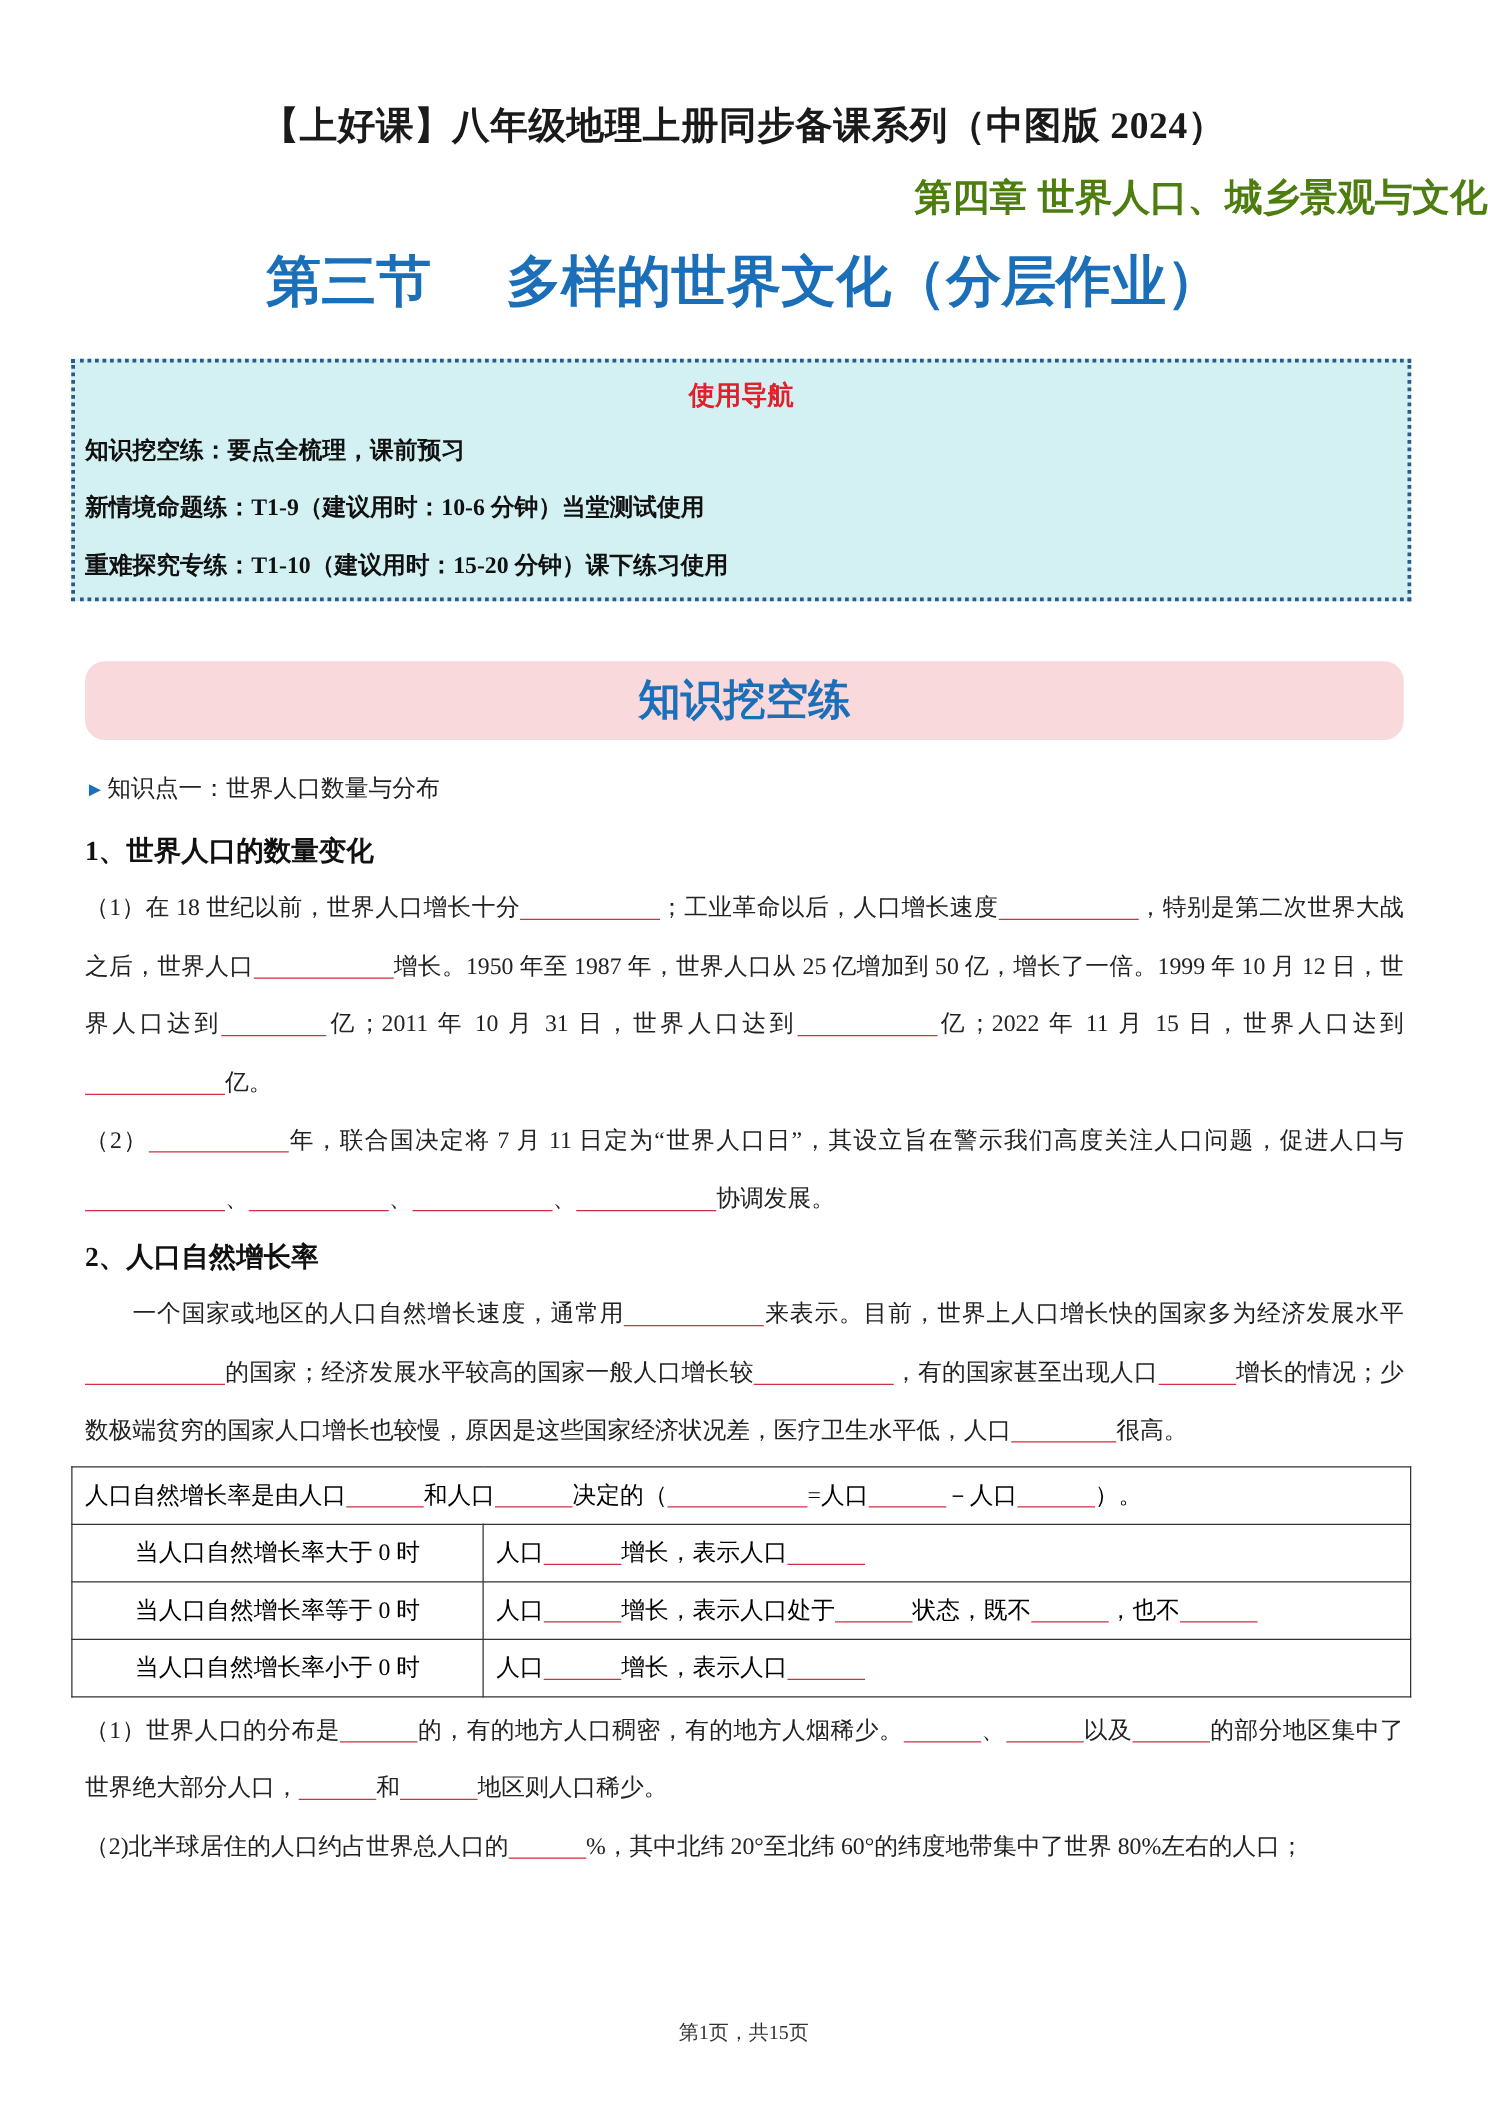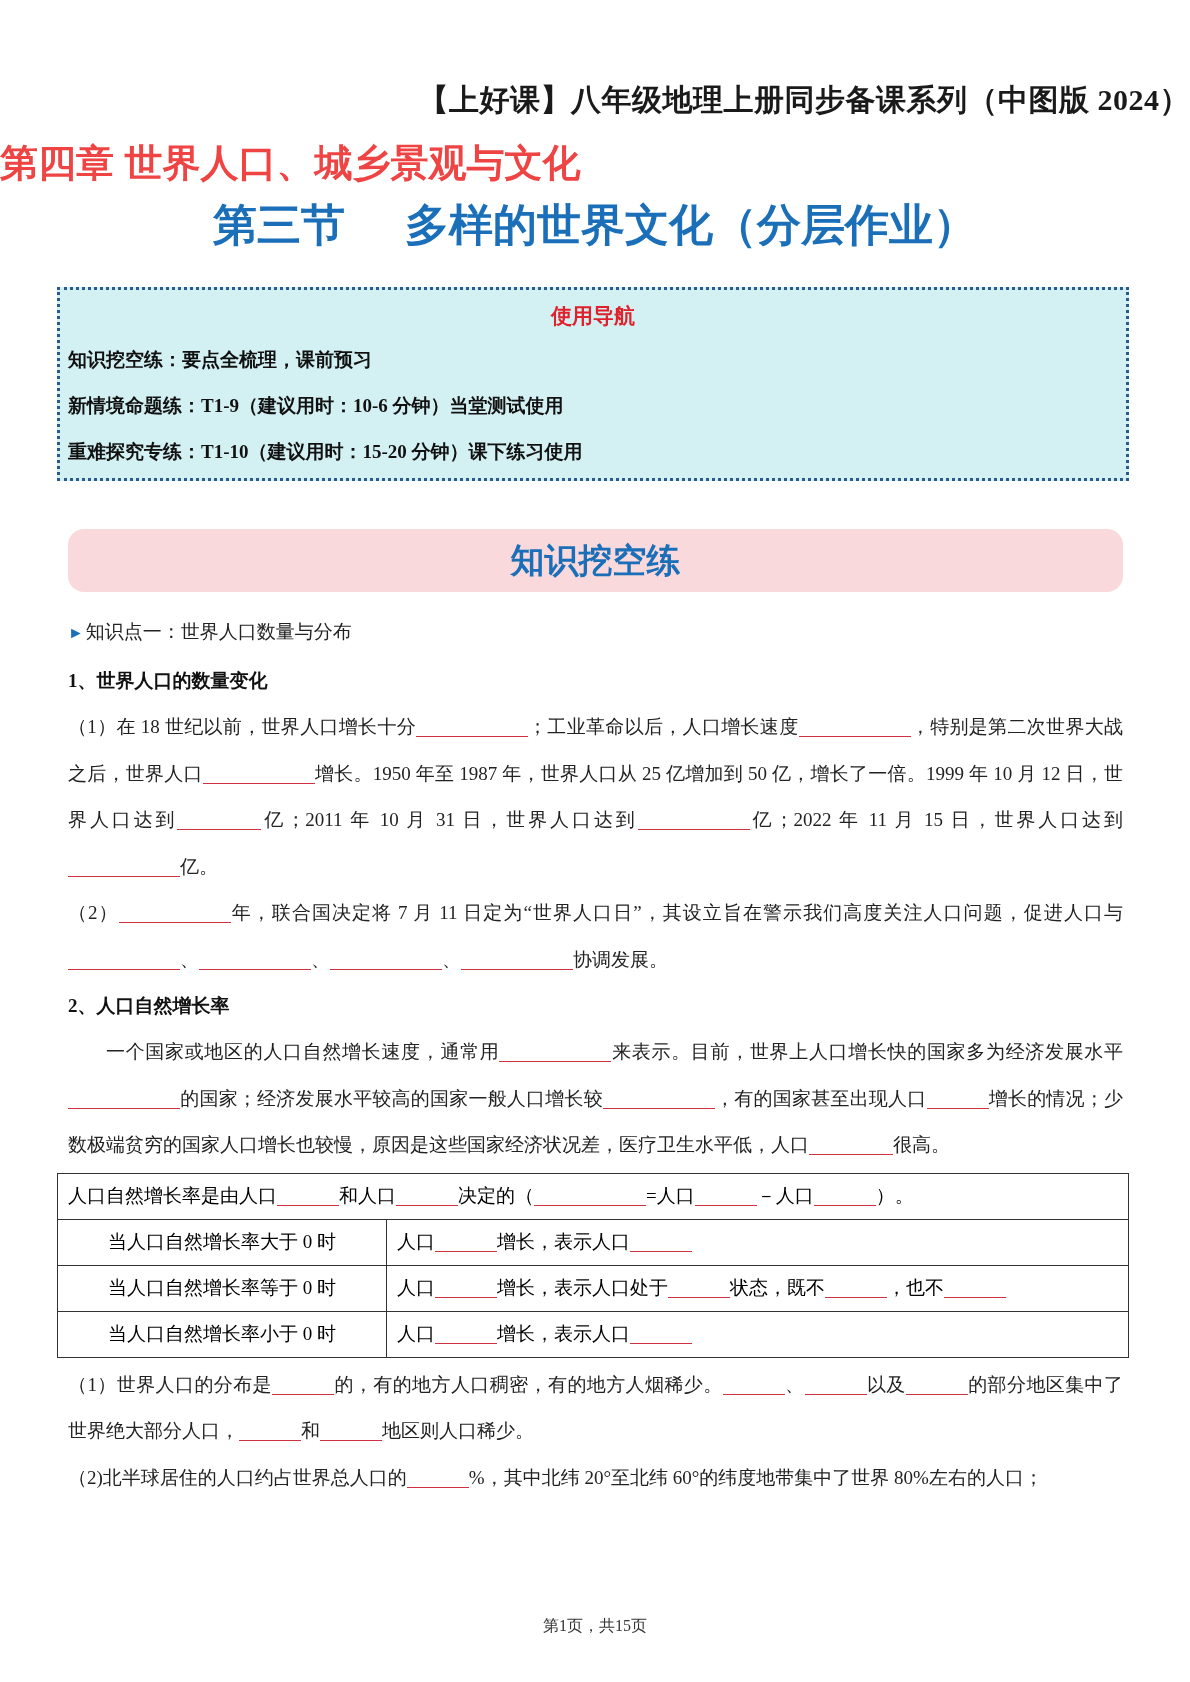--- a/index.html
+++ b/index.html
@@ -1,23 +1,23 @@
 <!DOCTYPE html>
 <html><head>
 <meta charset="utf-8">
 <style>
   html, body { margin: 0; padding: 0; background: #ffffff; }
   body { width: 1190px; height: 1682px; position: relative; overflow: hidden;
          font-family: "Liberation Serif", "DejaVu Serif", serif; color: #222; }
 
-  .series-title { position: absolute; left: 0; width: 1190px; top: 80px; text-align: right;
+  .series-title { position: absolute; left: 0; width: 1190px; top: 80px; text-align: center;
                   font-size: 30px; font-weight: bold; color: #1a1a1a; letter-spacing: 0.5px; }
-  .chapter-title { position: absolute; left: 0; width: 1190px; top: 138px; text-align: left;
+  .chapter-title { position: absolute; left: 0; width: 1190px; top: 138px; text-align: right;
                    font-family: "Liberation Sans", "DejaVu Sans", sans-serif;
-                   font-size: 38px; font-weight: bold; color: #ef4444; }
+                   font-size: 30px; font-weight: bold; color: #4d7c0f; }
   .section-title { position: absolute; left: 0; width: 1190px; top: 196px; text-align: center;
                    font-family: "Liberation Sans", "DejaVu Sans", sans-serif;
                    font-size: 44px; font-weight: bold; color: #1a6fb8; }
   .section-title .gap { display: inline-block; width: 60px; }
 
   .guide-box { position: absolute; left: 57px; top: 287px; width: 1072px; height: 194px;
                background: #d3f0f3; border: 3px dotted #2a5a8a; box-sizing: border-box; }
   .guide-heading { position: absolute; left: 0; width: 100%; top: 12px; text-align: center;
                    font-family: "Liberation Sans", "DejaVu Sans", sans-serif;
                    font-size: 21px; font-weight: bold; color: #e0202a; }
@@ -29,21 +29,21 @@
   .banner { position: absolute; left: 68px; top: 529px; width: 1055px; height: 63px;
             background: #f9d9dc; text-align: center; border-radius: 16px; }
   .banner span { display: inline-block; line-height: 63px;
                  font-family: "Liberation Sans", "DejaVu Sans", sans-serif;
                  font-size: 34px; font-weight: bold; color: #1a6fb8; }
 
   .content { position: absolute; left: 68px; top: 612px; width: 1055px; }
   .kp { font-family: "Liberation Sans", "DejaVu Sans", sans-serif; font-size: 19px; color: #222;
         height: 46px; line-height: 40px; }
   .kp .tri { color: #1a6fb8; font-size: 16px; margin-right: 2px; }
-  .h { font-size: 19px; font-weight: bold; color: #111; height: 46px; line-height: 46px; }
+  .h { font-size: 22px; font-weight: bold; color: #111; height: 46px; line-height: 46px; }
   .p { font-size: 19px; line-height: 46.5px; color: #222; text-align: justify; }
   .indent { text-indent: 2em; }
 
   .blank { display: inline-block; border-bottom: 1.5px solid #d03040; height: 22px;
            vertical-align: -4px; }
   .b-xl { width: 112px; }
   .b-m { width: 84px; }
   .b-s { width: 62px; }
 
   .tbl { border-collapse: collapse; width: 1072px; margin-left: -11px; margin-top: 4px; margin-bottom: 4px; }

